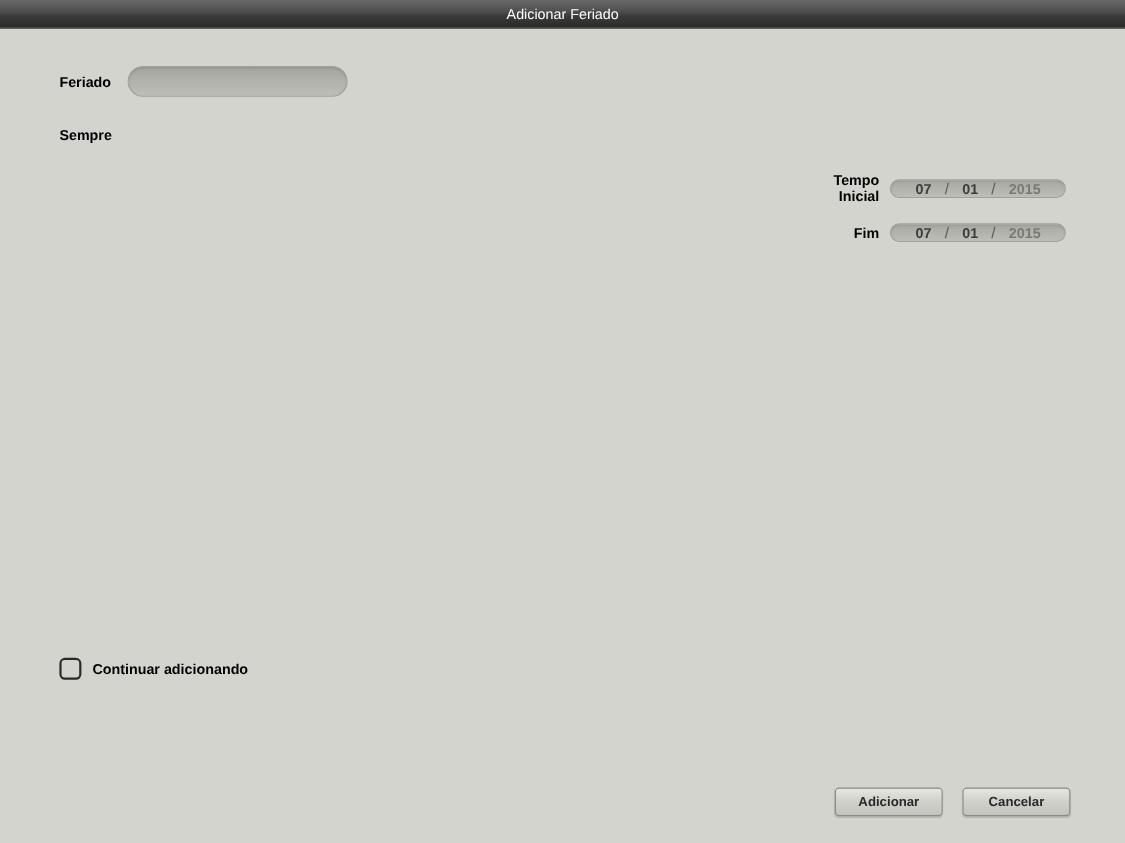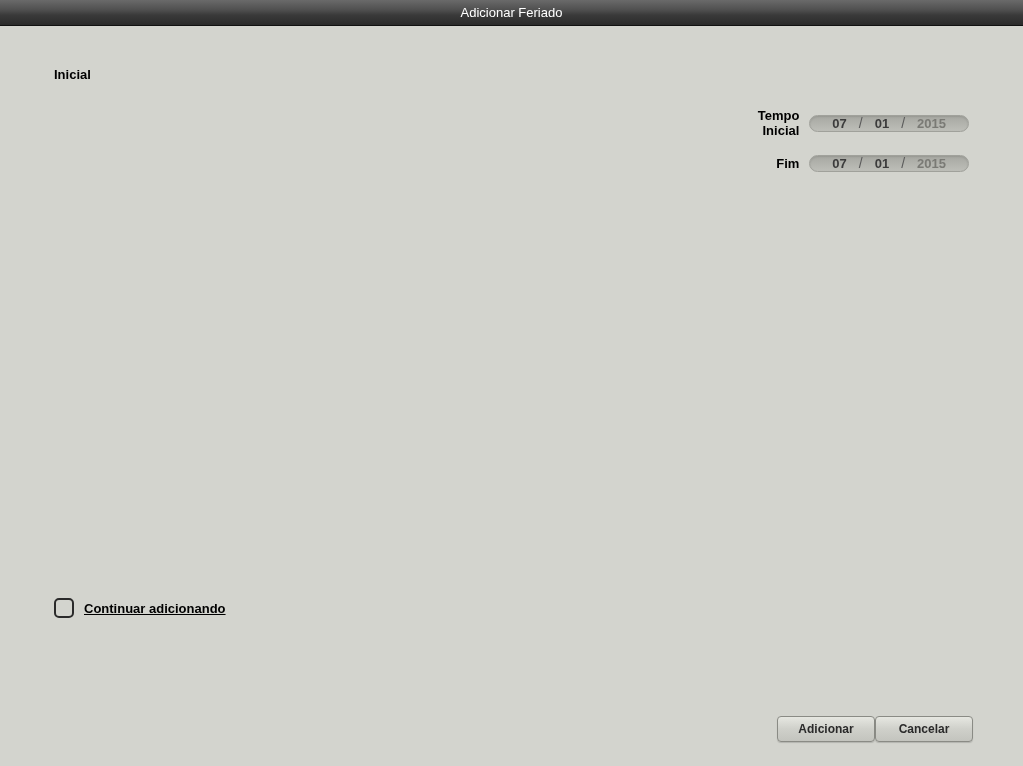--- a/index.html
+++ b/index.html
@@ -134,39 +134,39 @@
       color: #5a5a5a;
       font-size: 14px;
       padding: 0 4px;
     }
     .checkbox-row {
       position: absolute;
       left: 54px;
       top: 572px;
       display: flex;
       align-items: center;
-      text-decoration: underline;
     }
     .checkbox {
       width: 20px;
       height: 20px;
       border: 2.5px solid #2a2a2a;
       border-radius: 5px;
       background: #d3d4ce;
       margin-right: 10px;
     }
     .checkbox-label {
       font-weight: bold;
       font-size: 13px;
     }
     .button-row {
       position: absolute;
       right: 50px;
       bottom: 12px;
       display: flex;
+      gap: 18px;
     }
     .btn {
       min-width: 98px;
       height: 26px;
       background: linear-gradient(to bottom, #e6e7e1 0%, #cfd0ca 50%, #c3c4be 100%);
       border: 1px solid #8a8b85;
       border-radius: 4px;
       font-weight: bold;
       font-size: 12px;
       color: #2a2a2a;
@@ -181,24 +181,28 @@
 <body>
 
 <div class="title-bar">
   <span>Adicionar Feriado</span>
 </div>
 
 <div class="content">
 
   <div class="form-area">
 
-
-
     <div class="row">
-      <div class="label">Inicial</div>
+      <div class="label">Feriado</div>
+      <div class="text-input"></div>
+    </div>
+
+
+    <div class="row">
+      <div class="label">Sempre</div>
     </div>
 
     <div class="date-section">
       <div class="date-row">
         <div class="date-label">Tempo Inicial</div>
         <div class="date-pill">
           <span class="date-seg">07</span>
           <span class="date-sep">/</span>
           <span class="date-seg">01</span>
           <span class="date-sep">/</span>

